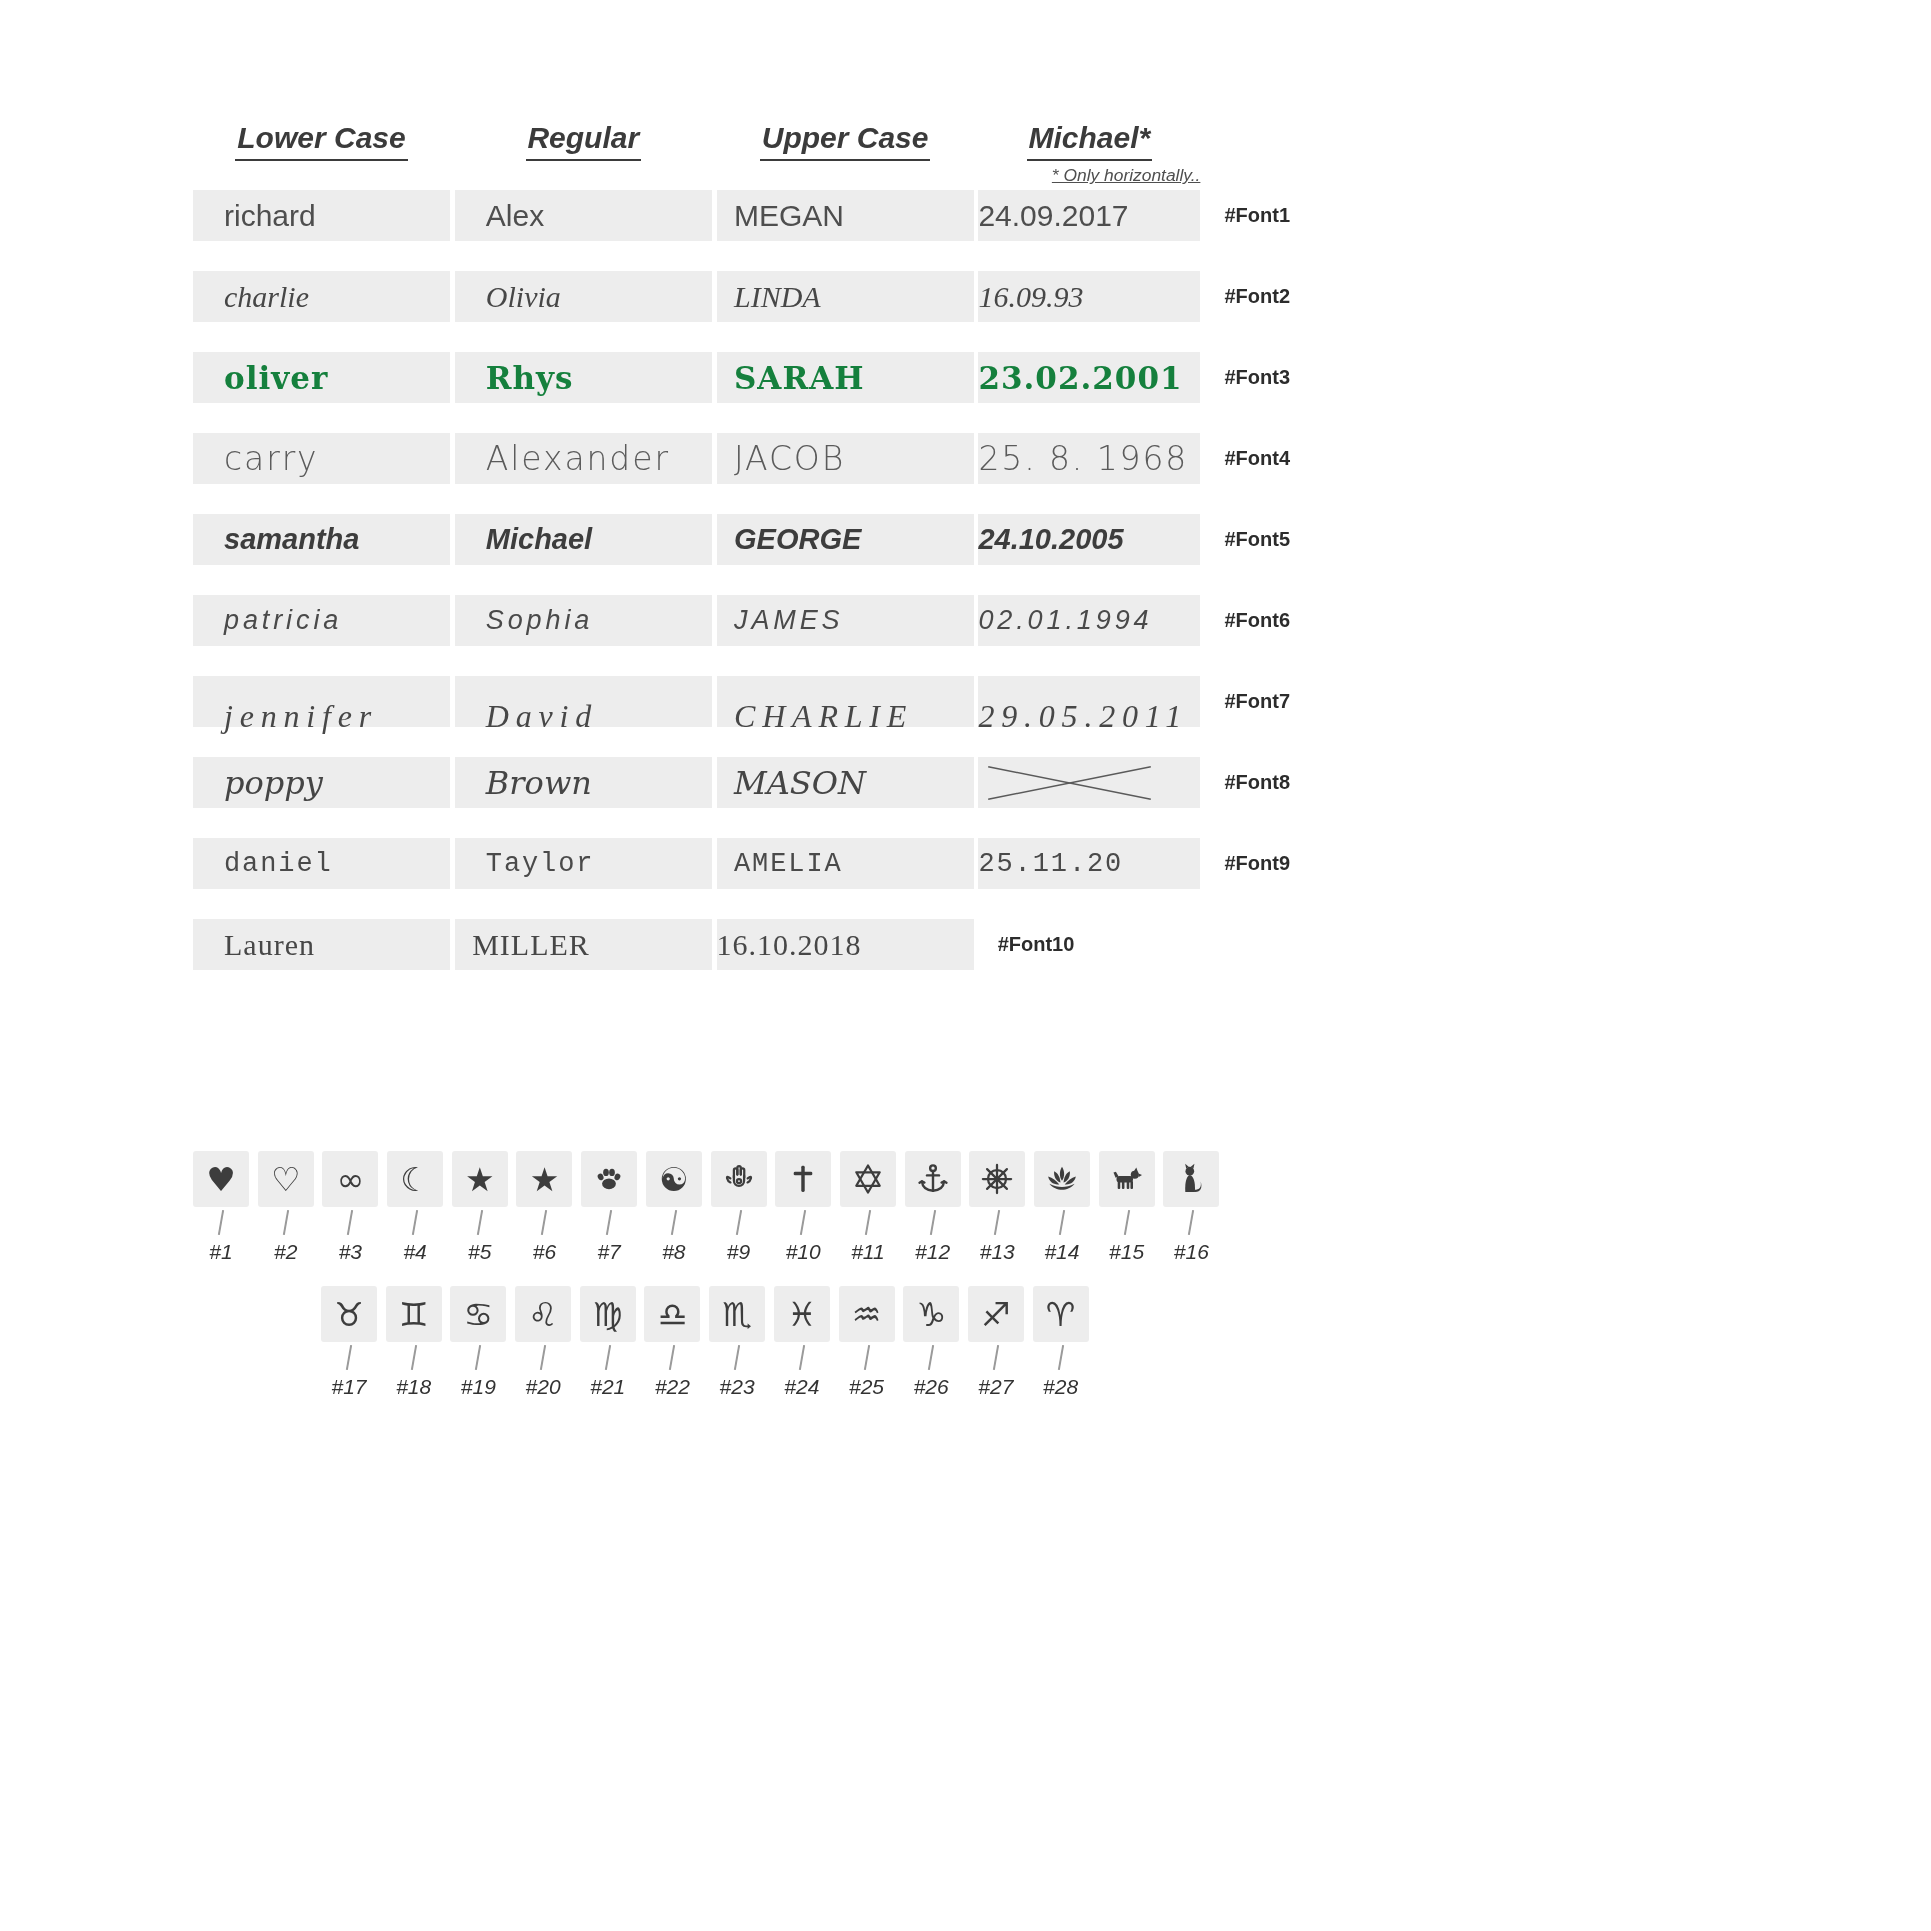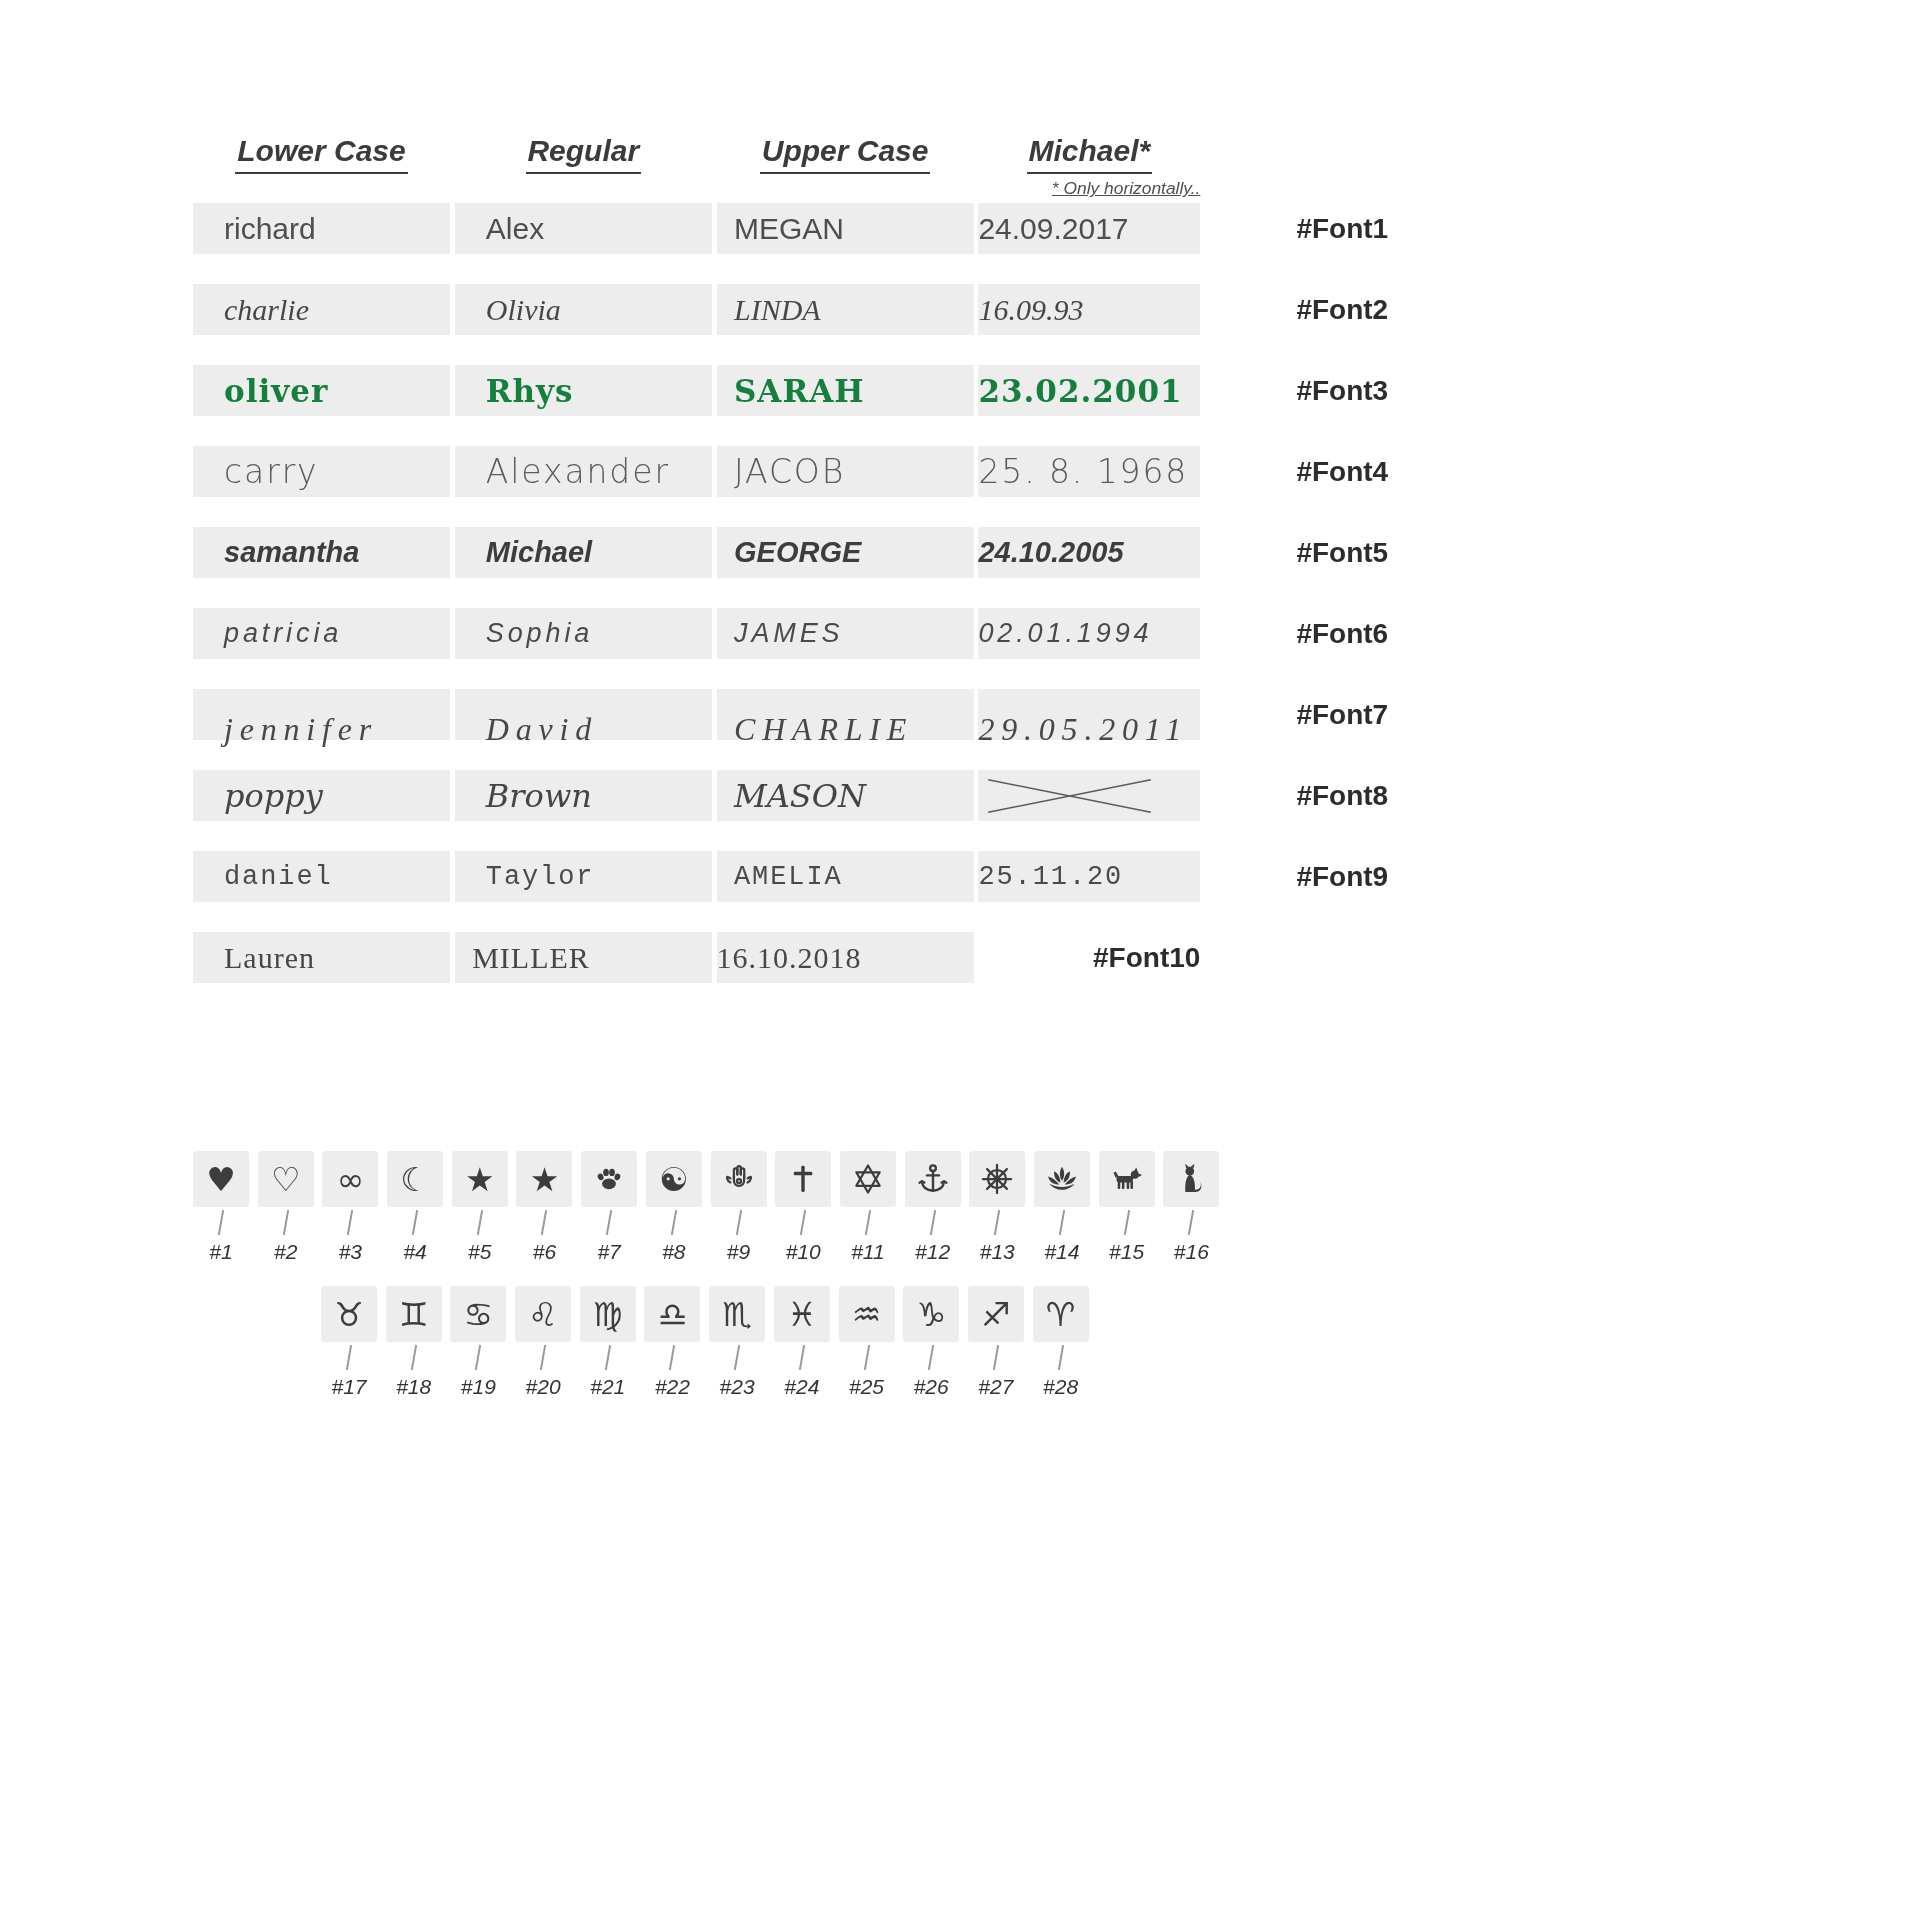--- a/index.html
+++ b/index.html
@@ -1,32 +1,32 @@
 <!DOCTYPE html>
 <html><head>
 <meta charset="utf-8">
 <style>
   html,body { margin:0; padding:0; background:#ffffff; }
   .sheet { position:relative; width:1931px; height:1931px; background:#ffffff; overflow:hidden;
            font-family:"Liberation Sans", sans-serif; }
 
   
-  .table { position:absolute; left:193px; top:128px; }
+  .table { position:absolute; left:193px; top:115px; }
   .grid-row { display:grid; grid-template-columns:257px 257px 257px 222px 183px; column-gap:4.8px; }
   .header-row { height:75px; align-items:start; }
   .hcell { display:flex; flex-direction:column; align-items:center; }
   .htext { font-size:30px; font-weight:700; font-style:italic; color:#3b3b3b;
            border-bottom:2.9px solid #3b3b3b; padding:5.8px 1.9px 3.9px; }
   .hnote { font-size:17.4px; font-style:italic; color:#4f4f4f; text-decoration:underline;
            margin-top:4.8px; align-self:flex-end; }
   .font-row { margin-bottom:30px; }
   .cell { background:#ededed; height:51px; display:flex; align-items:center; padding-left:31px; box-sizing:border-box; }
   .cell.upper { padding-left:17.4px; }
   .cell.numbers { padding-left:0; justify-content:flex-start; }
-  .rowlabel { display:flex; align-items:center; padding-left:19.3px; font-size:28px; font-weight:600; color:#2c2c2c;justify-content:flex-end; }
+  .rowlabel { display:flex; align-items:center; padding-left:19.3px; font-size:20px; font-weight:600; color:#2c2c2c; }
 
   
   .f1  { font-family:"Liberation Sans", sans-serif; font-size:30px; font-weight:500; color:#4e4e4e; }
   .f2  { font-family:"Liberation Serif", serif; font-style:italic; font-size:30px; color:#474747; }
   .f3  { font-family:"DejaVu Serif", serif; font-weight:700; font-size:31px; color:#15803d; letter-spacing:1px; }
   .f4  { font-family:"DejaVu Sans", sans-serif; font-weight:300; font-size:33px; color:#5b5b5b; letter-spacing:1.9px; }
   .f5  { font-family:Liberation Sans, sans-serif; font-weight:700; font-style:italic; font-size:29px; color:#3d3d3d; }
   .f6  { font-family:Liberation Sans, sans-serif; font-style:italic; font-size:27px; letter-spacing:3.9px; color:#4a4a4a; }
   .f7  { font-family:"Liberation Serif", serif; font-style:italic; font-size:32px; letter-spacing:6.8px; color:#474747;margin-top:29px; }
   .f8  { font-family:"DejaVu Serif", serif; font-style:italic; font-size:32px; color:#454545; }

